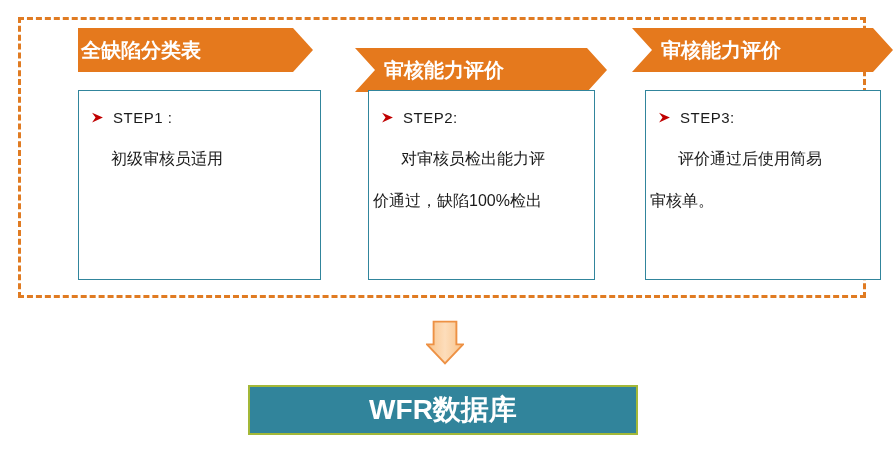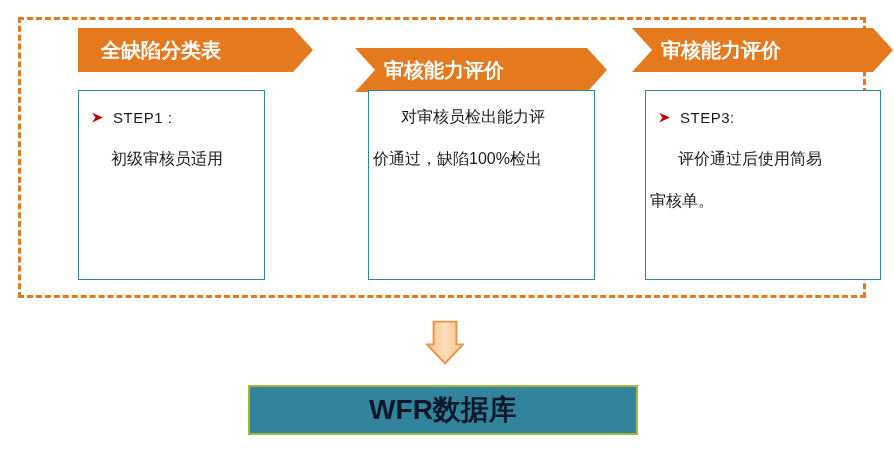--- a/index.html
+++ b/index.html
@@ -28,21 +28,21 @@
     height: 44px;
     background: #E5791D;
     color: #ffffff;
     font-weight: bold;
     font-size: 20px;
     line-height: 44px;
     white-space: nowrap;
   }
   .banner .banner-label { display: inline-block; }
   .banner1 {
-    left: 78px; width: 235px; padding-left: 23px;
+    left: 78px; width: 235px; padding-left: 3px;
     clip-path: polygon(0 0, calc(100% - 20px) 0, 100% 50%, calc(100% - 20px) 100%, 0 100%);
   }
   .banner2 {
     left: 355px; width: 252px; padding-left: 29px;
     clip-path: polygon(0 0, calc(100% - 20px) 0, 100% 50%, calc(100% - 20px) 100%, 0 100%, 20px 50%);
     margin-top: 20px;
   }
   .banner3 {
     left: 632px; width: 261px; padding-left: 29px;
     clip-path: polygon(0 0, calc(100% - 20px) 0, 100% 50%, calc(100% - 20px) 100%, 0 100%, 20px 50%);
@@ -52,21 +52,21 @@
   .stepbox {
     position: absolute;
     top: 90px;
     height: 190px;
     background: #ffffff;
     border: 1px solid #31859C;
     color: #1A1A1A;
     font-size: 16px;
     padding-top: 5px;
   }
-  .box1 { left: 78px;  width: 187px; }
+  .box1 { left: 78px;  width: 243px; }
   .box2 { left: 368px; width: 227px; }
   .box3 { left: 645px; width: 236px; }
 
   .title-row {
     display: flex;
     align-items: center;
     height: 42px;
     padding-left: 12px;
   }
   .bullet-icon {
@@ -93,21 +93,21 @@
     width: 38px; height: 45px;
   }
 
   
   .db-box {
     position: absolute;
     left: 248px; top: 385px;
     width: 390px; height: 50px;
     background: #31849B;
     border: 2px solid #A3B838;
-    color: #0f172a;
+    color: #ffffff;
     font-size: 28px;
     font-weight: bold;
     text-align: center;
     line-height: 45px;
     white-space: nowrap;
   }
 </style>
 </head>
 <body>
 
@@ -125,20 +125,26 @@
       </svg>
       <span class="step-title">STEP1 :</span>
     </div>
     <div class="step-line indent">初级审核员适用</div>
   </div>
 
   <div class="banner banner2">
     <span class="banner-label">审核能力评价</span>
   </div>
   <div class="stepbox box2">
+    <div class="title-row">
+      <svg class="bullet-icon" viewBox="0 0 12 12" xmlns="http://www.w3.org/2000/svg">
+        <path d="M1 1.5 L11 6 L1 10.5 L4.2 6 Z"></path>
+      </svg>
+      <span class="step-title">STEP2:</span>
+    </div>
     <div class="step-line indent">对审核员检出能力评</div>
     <div class="step-line">价通过，缺陷100%检出</div>
   </div>
 
   <div class="banner banner3">
     <span class="banner-label">审核能力评价</span>
   </div>
   <div class="stepbox box3">
     <div class="title-row">
       <svg class="bullet-icon" viewBox="0 0 12 12" xmlns="http://www.w3.org/2000/svg">

